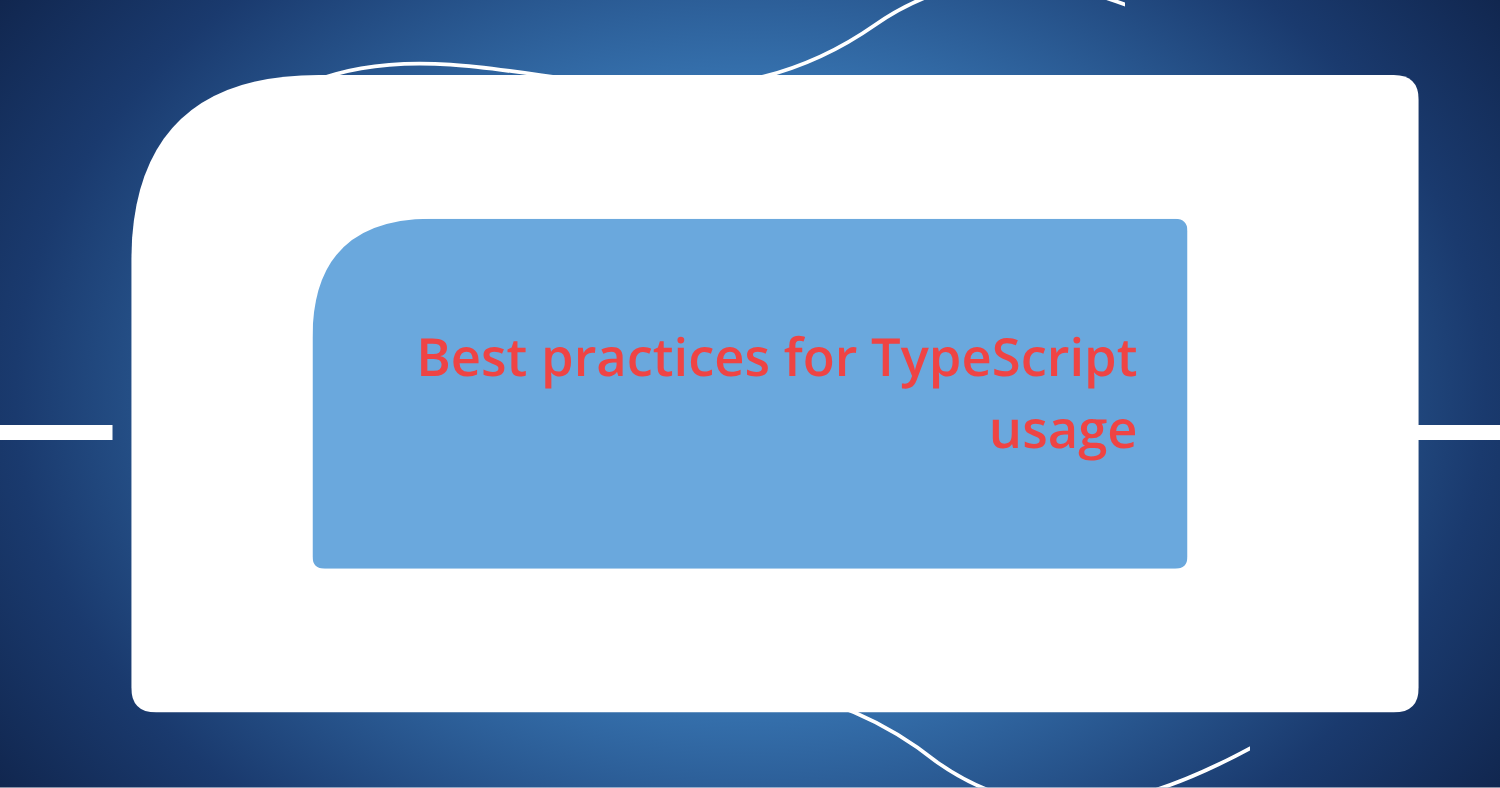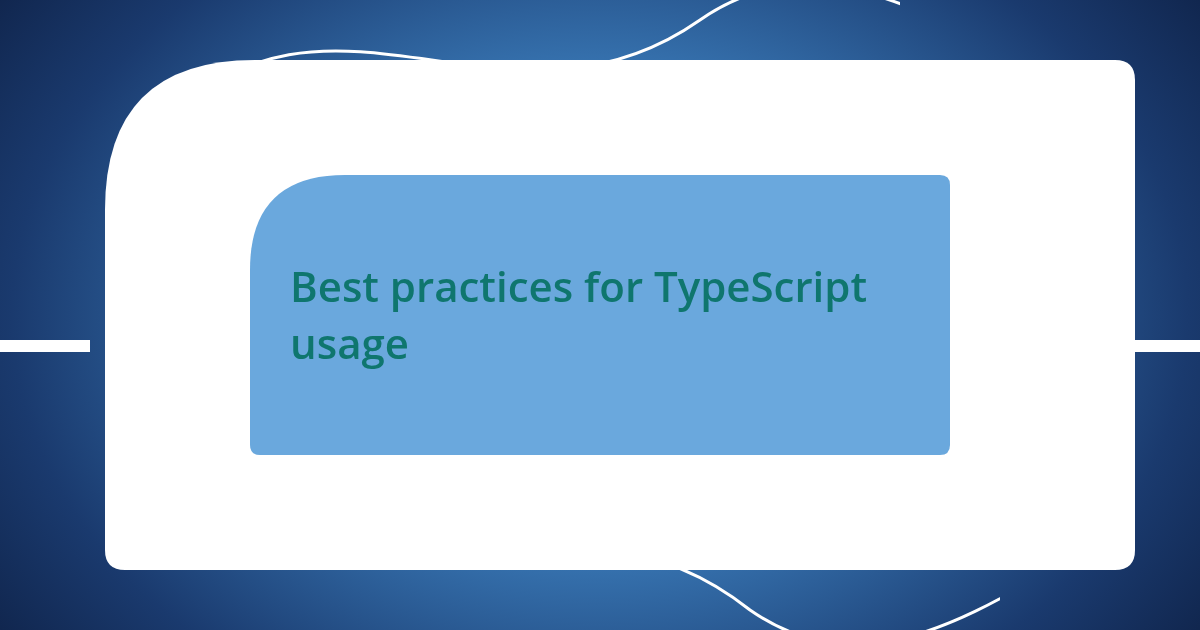--- a/index.html
+++ b/index.html
@@ -52,24 +52,24 @@
       top: 175px;
       width: 700px;
       height: 280px;
       background: #6aa8dd;
       z-index: 4;
       display: flex;
       align-items: center;
       justify-content: center;
     }
     .title {
-      color: #0f766e;
+      color: #ef4444;
       font-size: 42px;
       font-weight: 600;
-      text-align: left;
+      text-align: right;
       line-height: 1.35;
       padding: 0 40px;
       z-index: 5;
       position: relative;
     }
   </style>
 </head>
 <body>
 
 <div class="bg-line-left"></div>

